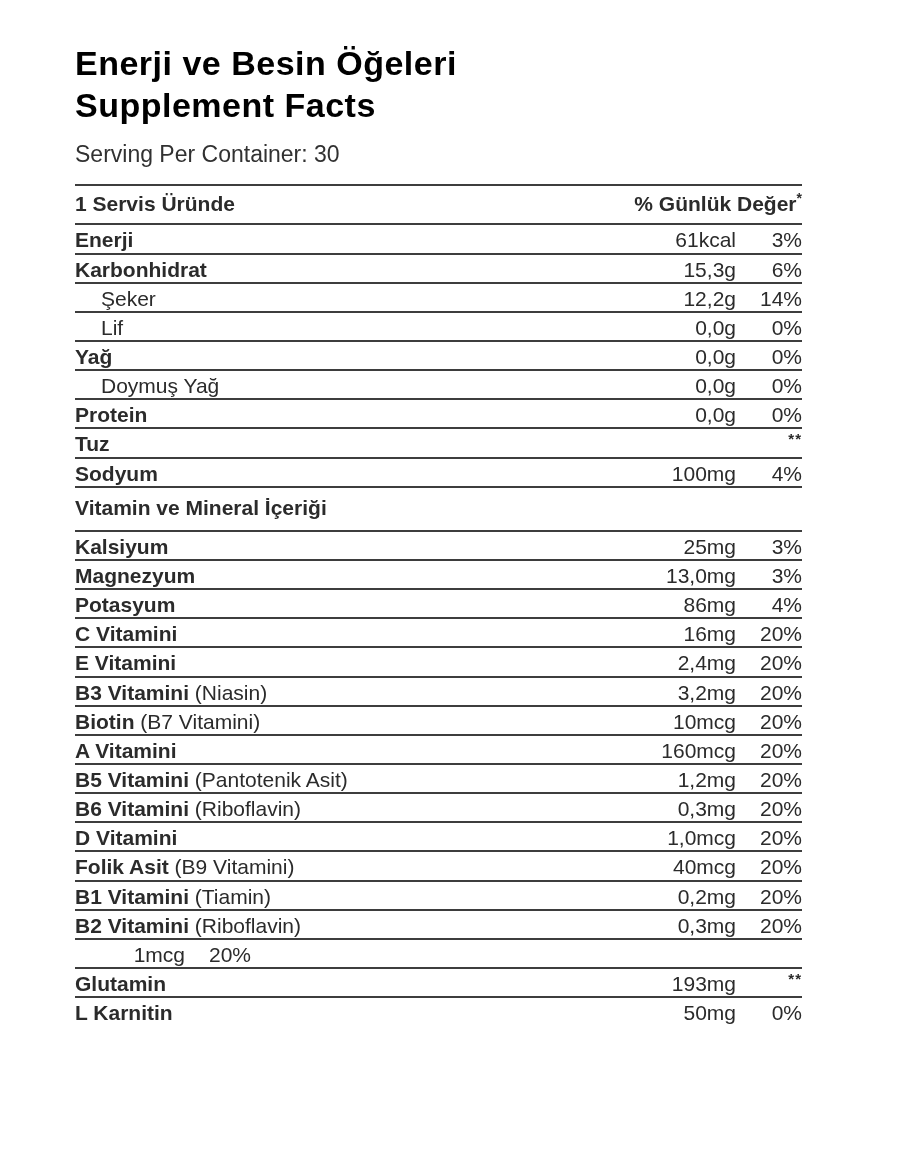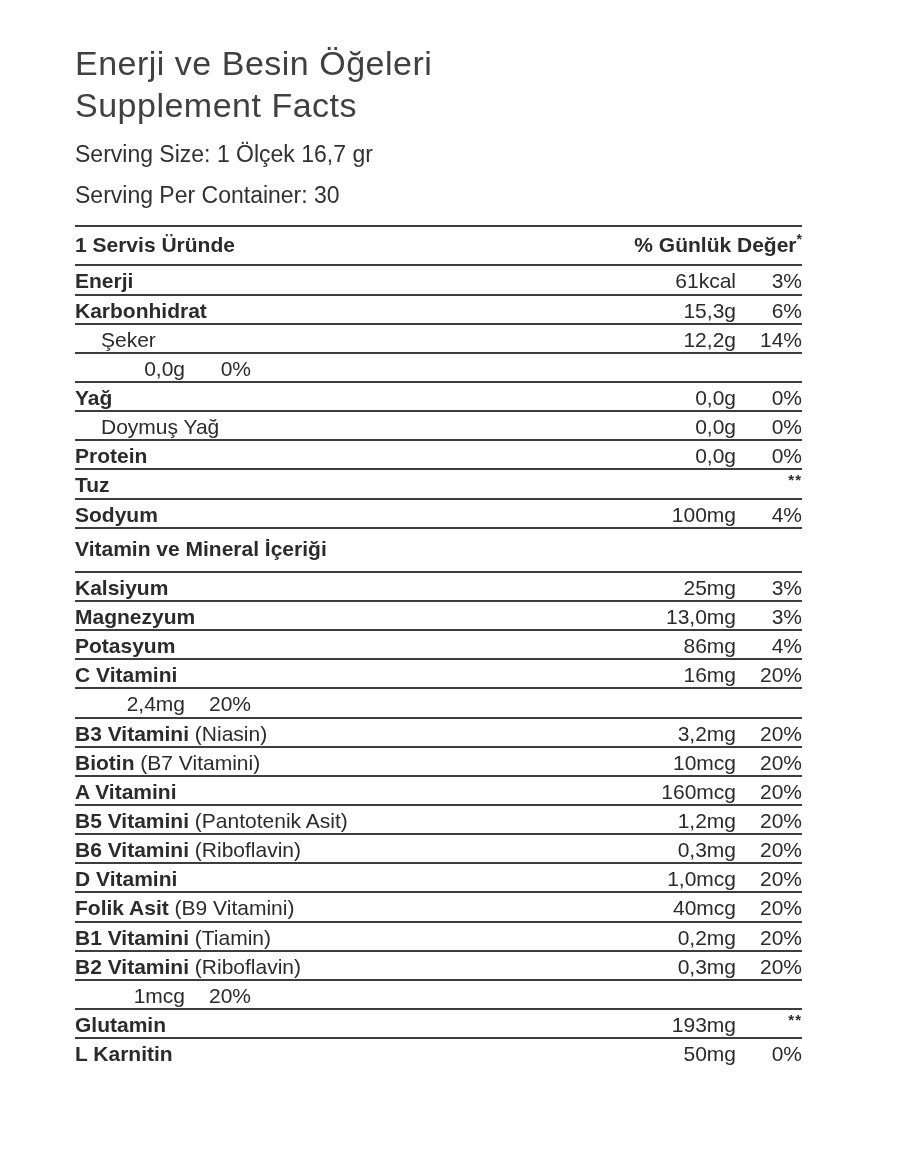--- a/index.html
+++ b/index.html
@@ -15,24 +15,24 @@
     font-family: "Liberation Sans", sans-serif;
     color: var(--text);
   }
   .page {
     position: absolute;
     left: 75px; top: 42px;
     width: 727px;
   }
   .title {
     font-size: 34px;
-    font-weight: normal;
+    font-weight: bold;
     line-height: 1.24;
     letter-spacing: 0.5px;
-    color: #404040;
+    color: #000000;
   }
   .serving-block {
     margin-top: 17px;
     font-size: 23px;
     color: #313131;
   }
   .serving-block .sline {
     line-height: 1.0;
     margin-bottom: 18px;
   }
@@ -86,21 +86,20 @@
 <body>
 
 <div class="page">
 
   <div class="title">
     <div>Enerji ve Besin Öğeleri</div>
     <div>Supplement Facts</div>
   </div>
 
   <div class="serving-block">
-    <div class="sline">Serving Size: 1 Ölçek 16,7 gr</div>
     <div class="sline">Serving Per Container: 30</div>
   </div>
 
   <div class="facts-table">
     <div class="trow header">
       <span class="label">1 Servis Üründe</span>
       <span class="hdr-right"><span>% Günlük Değer</span><span class="hdr-sup">*</span></span>
     </div>
     <div>
         <div class="trow">
@@ -112,20 +111,21 @@
           <span class="label"><span class="nm">Karbonhidrat</span></span>
           <span class="amount">15,3g</span>
           <span class="percent">6%</span>
         </div>
         <div class="trow">
           <span class="label indent"><span class="nm plain">Şeker</span></span>
           <span class="amount">12,2g</span>
           <span class="percent">14%</span>
         </div>
         <div class="trow">
+          <span class="label indent"><span class="nm plain">Lif</span></span>
           <span class="amount">0,0g</span>
           <span class="percent">0%</span>
         </div>
         <div class="trow">
           <span class="label"><span class="nm">Yağ</span></span>
           <span class="amount">0,0g</span>
           <span class="percent">0%</span>
         </div>
         <div class="trow">
           <span class="label indent"><span class="nm plain">Doymuş Yağ</span></span>
@@ -164,20 +164,21 @@
           <span class="label"><span class="nm">Potasyum</span></span>
           <span class="amount">86mg</span>
           <span class="percent">4%</span>
         </div>
         <div class="trow">
           <span class="label"><span class="nm">C Vitamini</span></span>
           <span class="amount">16mg</span>
           <span class="percent">20%</span>
         </div>
         <div class="trow">
+          <span class="label"><span class="nm">E Vitamini</span></span>
           <span class="amount">2,4mg</span>
           <span class="percent">20%</span>
         </div>
         <div class="trow">
           <span class="label"><span class="nm">B3 Vitamini</span> <span class="suffix">(Niasin)</span></span>
           <span class="amount">3,2mg</span>
           <span class="percent">20%</span>
         </div>
         <div class="trow">
           <span class="label"><span class="nm">Biotin</span> <span class="suffix">(B7 Vitamini)</span></span>

